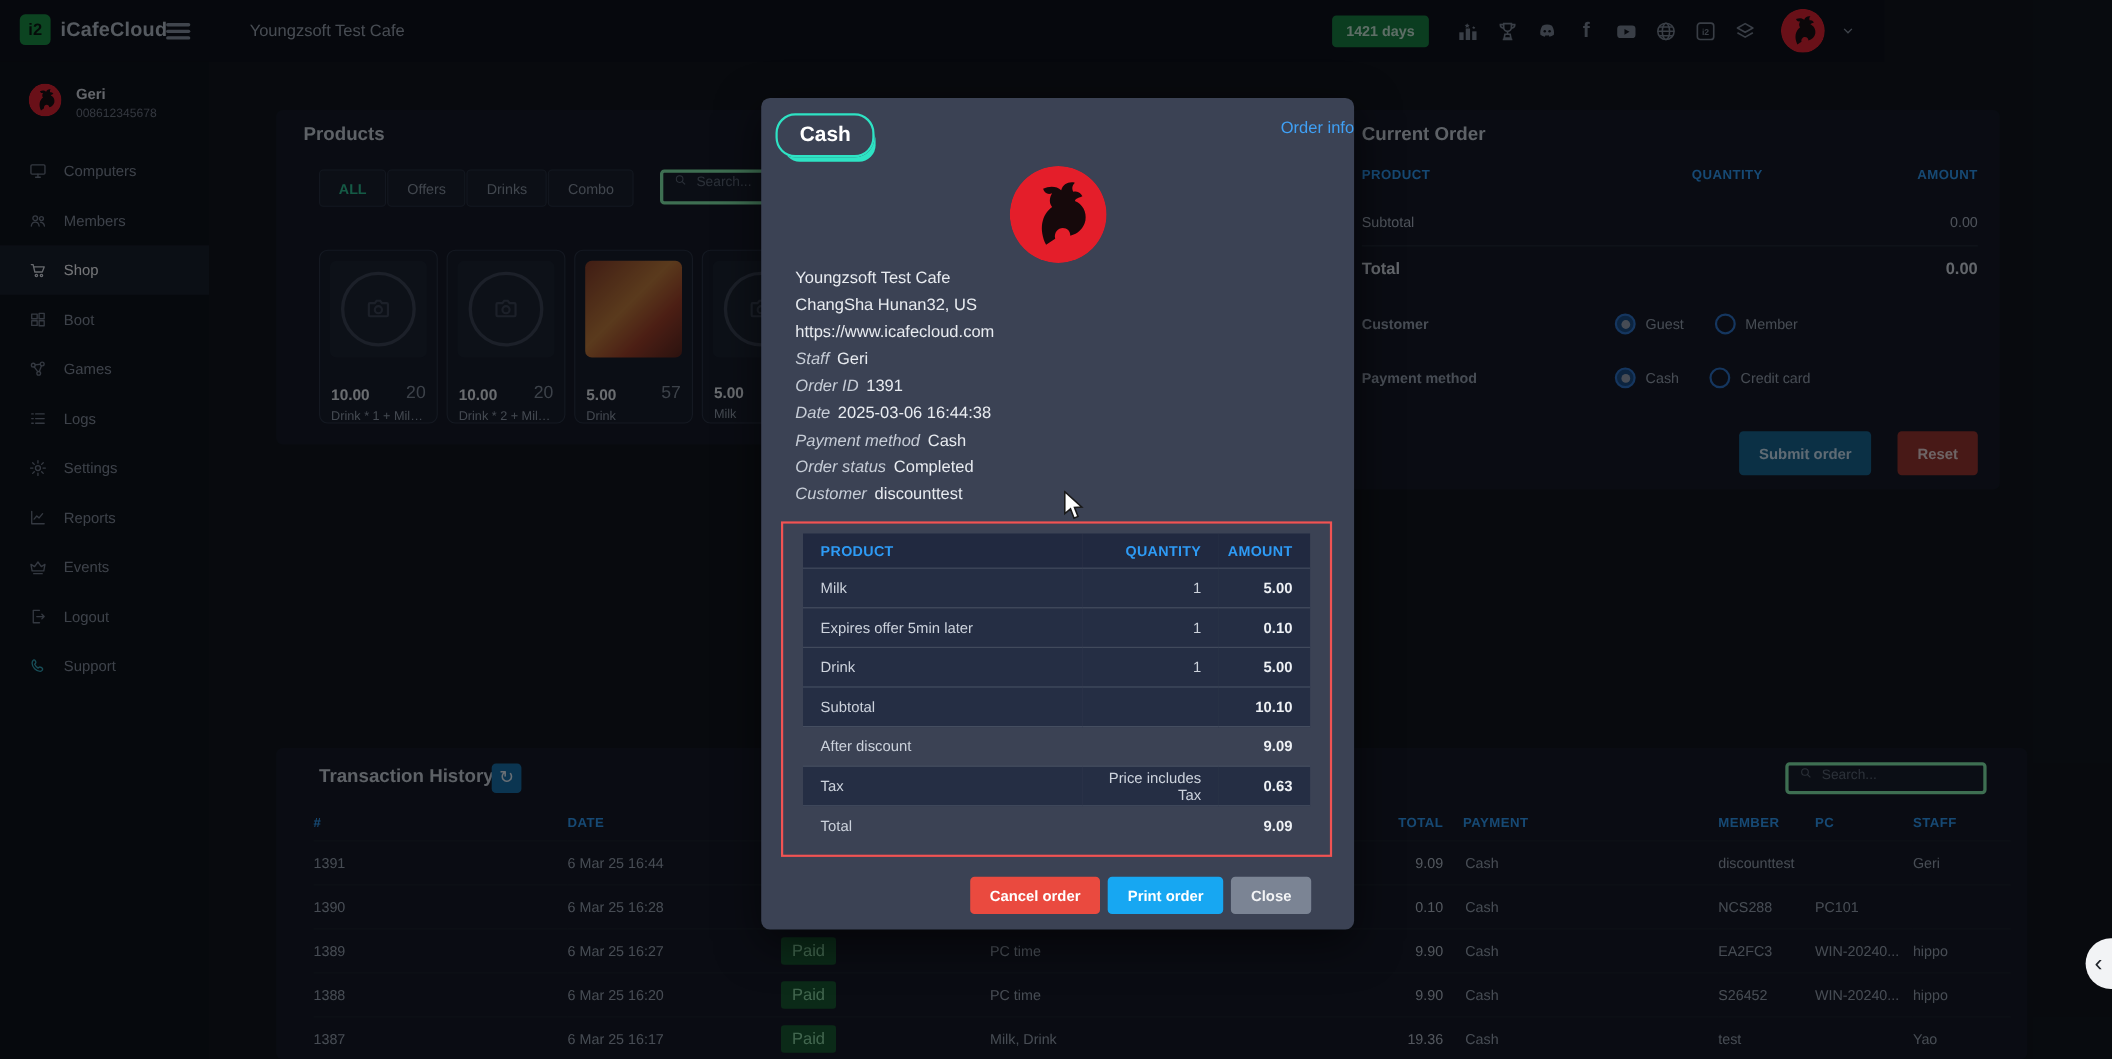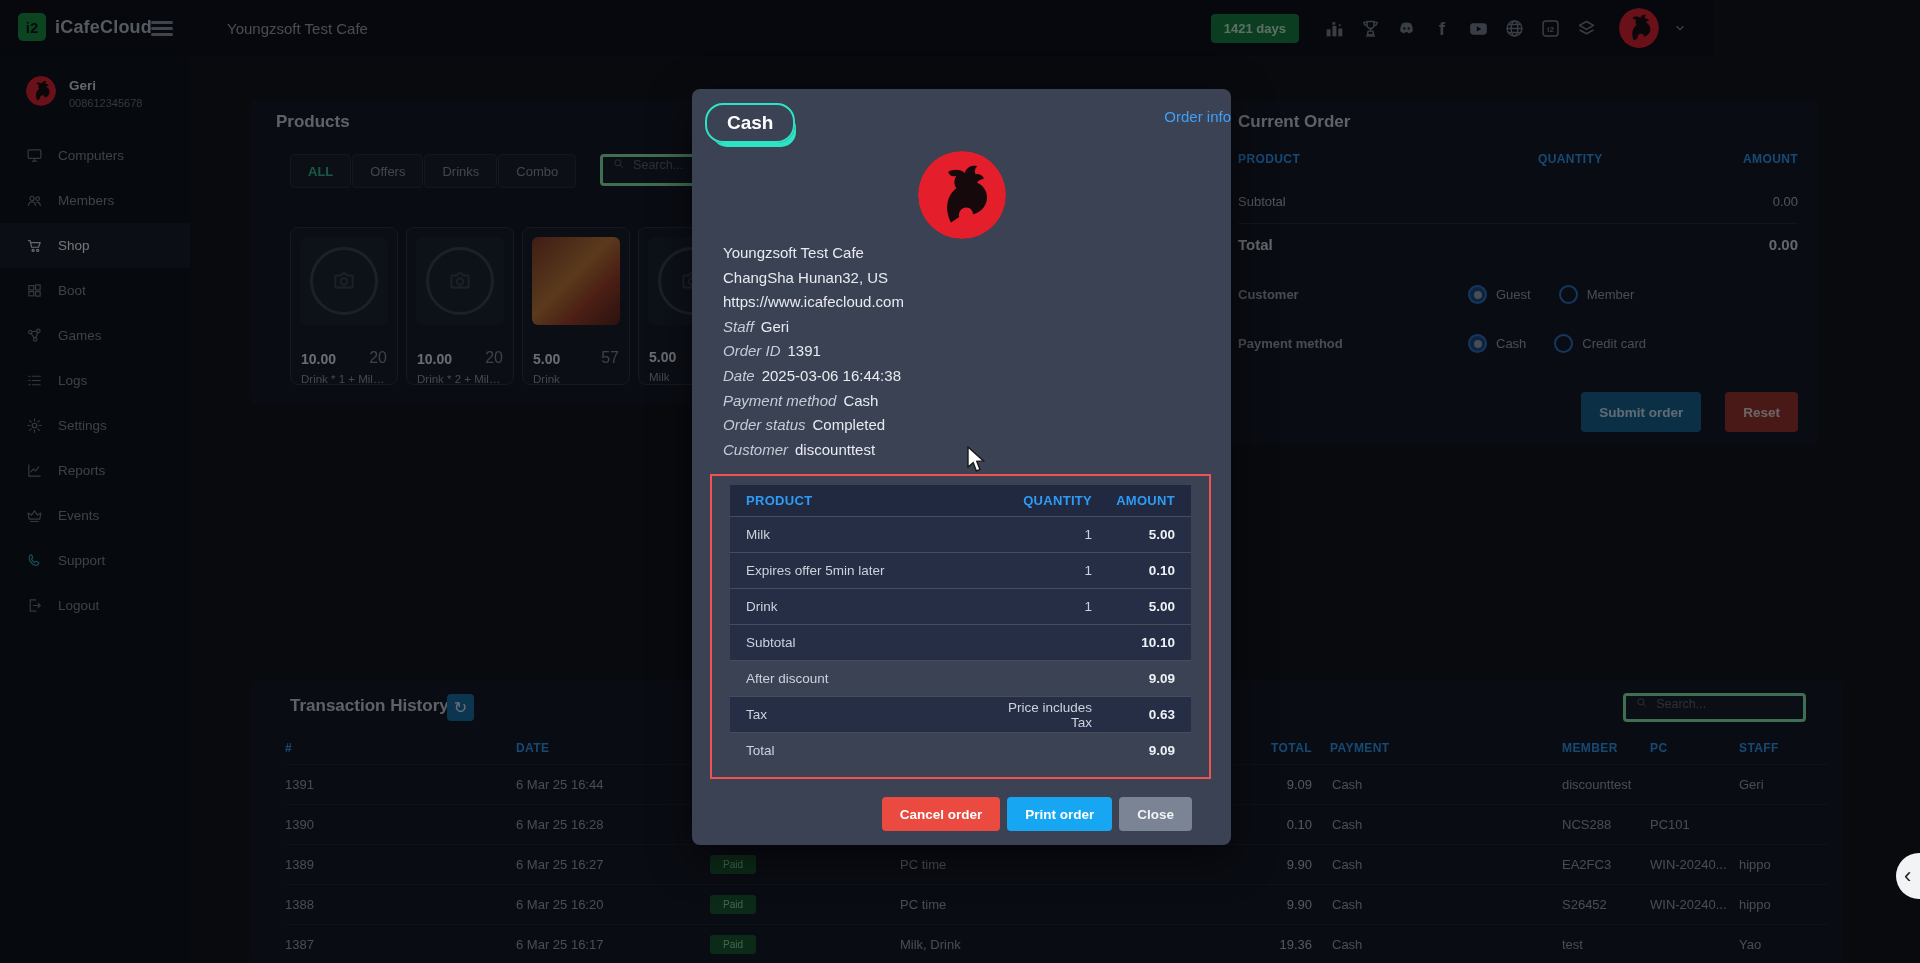--- a/index.html
+++ b/index.html
@@ -78,21 +78,21 @@
   #tx-panel{left:251px;top:680px;width:1592px;height:283px;overflow:hidden}
   #tx-panel .panel-title{position:absolute;left:39px;top:16px}
   .refresh-btn{position:absolute;left:196px;top:14px;width:27px;height:27px;background:#1670a8;border:none;border-radius:4px;color:#e8f2fa;font-size:16px;line-height:27px;text-align:center;padding:0;cursor:pointer}
   #tx-search{position:absolute;left:1372px;top:13px;width:183px;height:29px}
   .tx-table{position:absolute;left:34px;top:52px;width:1543px;border-collapse:collapse;table-layout:fixed}
   .tx-table th{font-size:12px;font-weight:bold;color:#2e9bf5;letter-spacing:.4px;text-align:left;height:32px;padding:0}
   .tx-table td{font-size:13px;color:#9aa3b0;height:39px;padding:0;border-top:1px solid rgba(255,255,255,.04);white-space:nowrap;overflow:hidden;text-overflow:ellipsis}
   .tx-table .num{text-align:right;padding-right:18px;color:#b4bbc6}
   .tx-table th.num{color:#2e9bf5}
   .tx-table td.pay{padding-left:2px}
-  .badge{display:inline-block;min-width:26px;padding:4px 10px;border-radius:3px;background:#14582a;color:#8fdca4;font-size:10px;text-align:center}
+  .badge{display:inline-block;min-width:26px;padding:4px 10px;border-radius:3px;background:#14582a;color:#8fdca4;font-size:15px;text-align:center}
   .badge:empty{display:none}
   
   .overlay{position:absolute;inset:0;background:rgba(3,6,10,.55);z-index:40}
   .modal{position:absolute;left:692px;top:89px;width:539px;height:756px;background:#3b4254;border-radius:8px;z-index:60;box-shadow:0 12px 40px rgba(0,0,0,.55)}
   .cash-badge{position:absolute;left:13px;top:14px;padding:7px 20px;font-size:19px;font-weight:bold;color:#fff;border:2.5px solid #2ee3c4;border-radius:18px;box-shadow:4px 7px 0 -3px #2ee3c4}
   .modal-title{position:absolute;top:19px;left:0;right:0;text-align:right;color:#3fa0f5;font-weight:normal;font-size:15px}
   .modal-logo{position:absolute;left:50%;transform:translateX(-50%);top:62px;width:88px;height:88px;border-radius:50%;overflow:hidden}
   .modal-info{position:absolute;left:31px;top:152px;font-size:15px;line-height:24.6px;color:#e8ebf0}
   .mi-label{font-style:italic;color:#c6ccd6;margin-right:7px}
   .red-box{position:absolute;left:18px;top:385px;width:501px;box-sizing:border-box;border:2px solid #f15353;padding:9px 18px;background:transparent}
@@ -290,35 +290,35 @@
       </div>
       <div class="nav-item">
         <span>
             <svg viewBox="0 0 24 24">
               <path d="M4.5 17h15L21 8.5l-4.7 2.9L12 5.5l-4.3 5.9L3 8.5z"></path>
               <path d="M6.5 20.5h11"></path>
             </svg>
           </span>
         <span>Events</span>
       </div>
+      <div class="nav-item">
+        <span>
+            <svg viewBox="0 0 24 24">
+              <path d="M14 4H6v16h8M10.5 12H20M17 9l3 3-3 3"></path>
+            </svg>
+          </span>
+        <span>Logout</span>
+      </div>
       <div class="nav-item support">
         <span>
             <svg viewBox="0 0 24 24">
               <path d="M7 4c1.2 0 2.3 2.6 2.3 3.6 0 .8-1 1.5-1.5 2.2.8 1.9 2.3 3.7 4.4 4.8.8-.5 1.5-1.5 2.3-1.4 1 .1 3.5 1.4 3.5 2.5 0 1.6-1.7 3.2-3.2 3.2-5 0-10.3-5.5-10.3-10.6C4.5 6.1 6 4 7 4z"></path>
             </svg>
           </span>
         <span>Support</span>
-      </div>
-      <div class="nav-item">
-        <span>
-            <svg viewBox="0 0 24 24">
-              <path d="M14 4H6v16h8M10.5 12H20M17 9l3 3-3 3"></path>
-            </svg>
-          </span>
-        <span>Logout</span>
       </div>
     </div>
   </div>
 
   <div class="panel" id="products-panel">
     <div class="panel-title">Products</div>
     <div class="tabs">
       <div class="tab active">ALL</div>
       <div class="tab">Offers</div>
       <div class="tab">Drinks</div>

